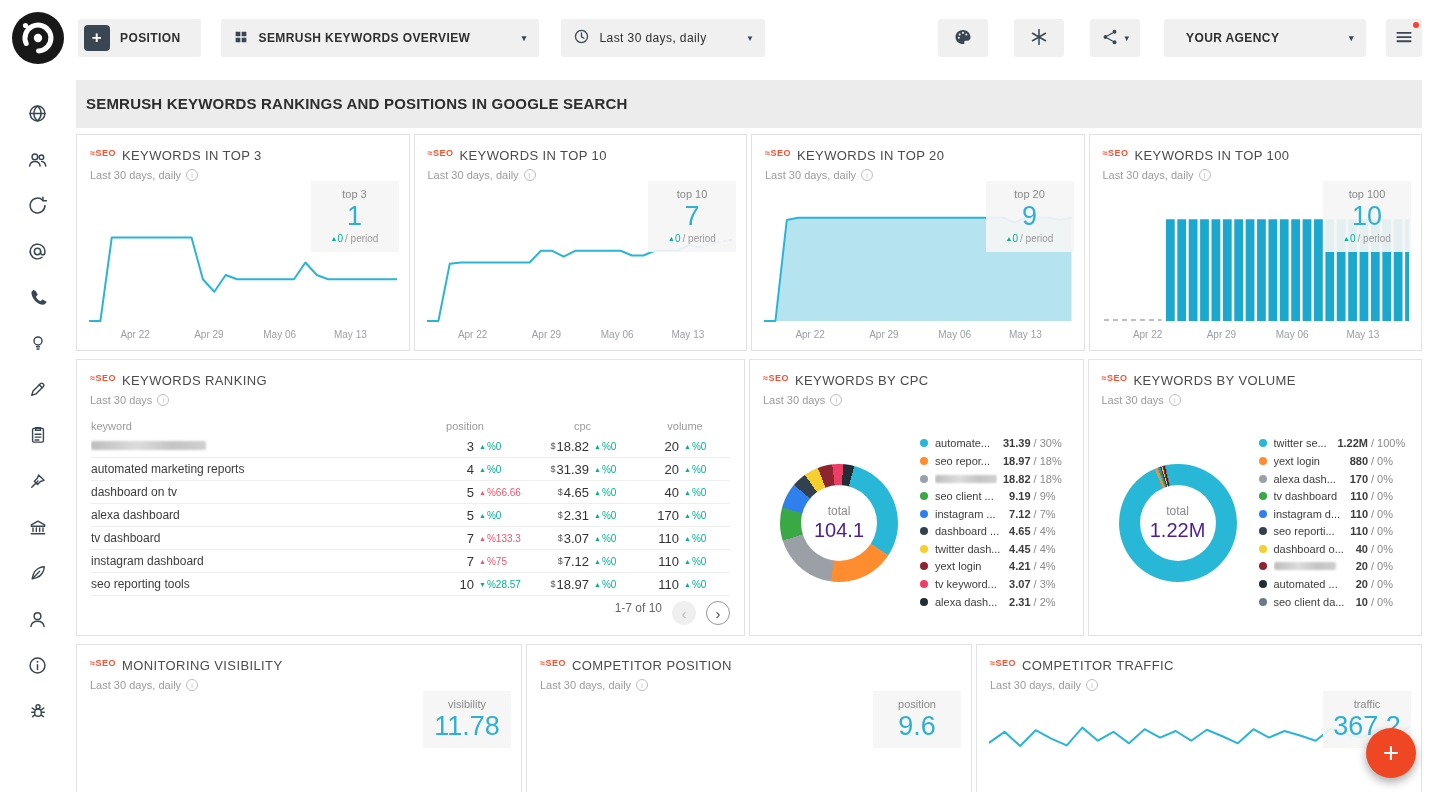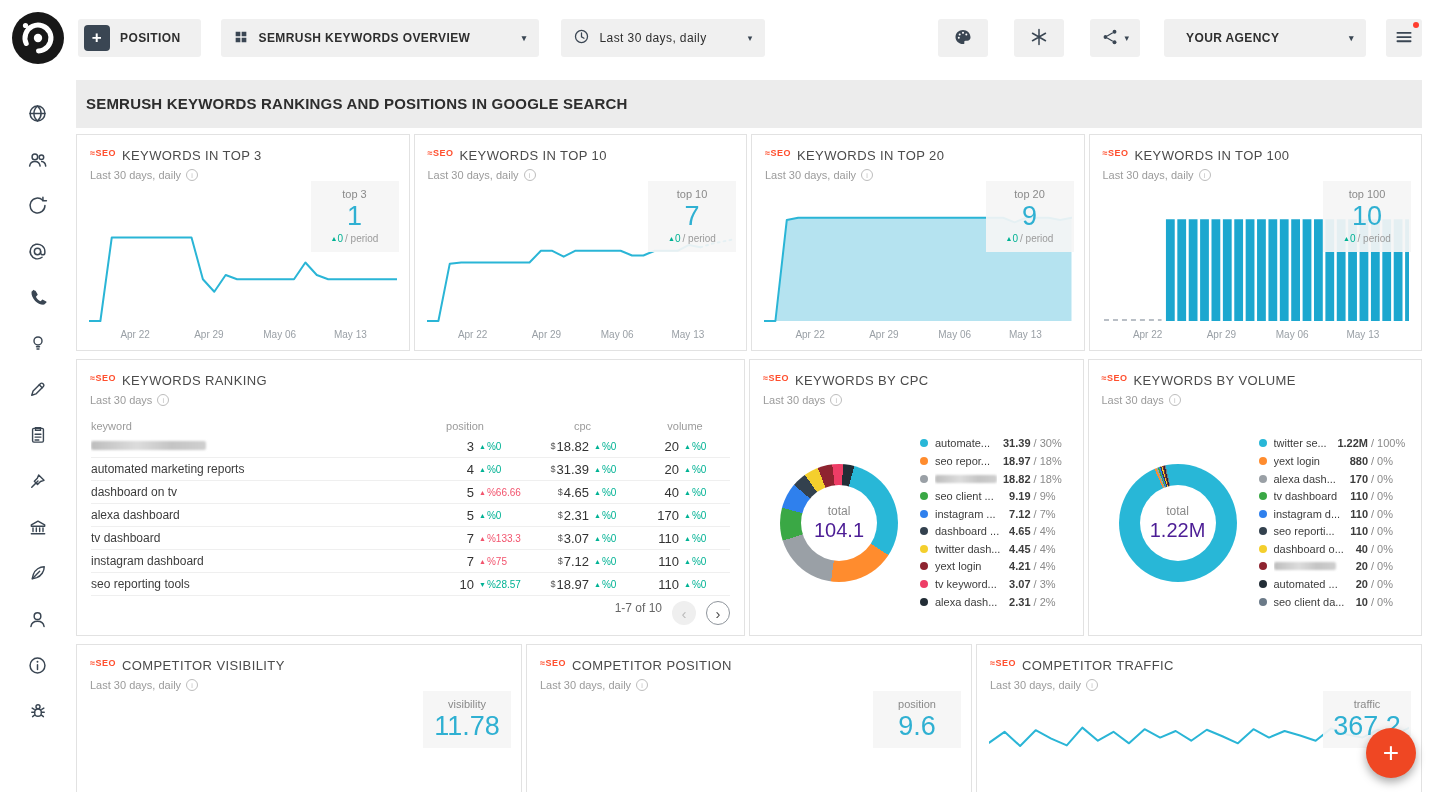--- a/index.html
+++ b/index.html
@@ -732,21 +732,21 @@
       </div>
     </section>
   </div>
 
 
   <div class="row3">
 
     <section class="card">
       <div class="card-head">
           <span class="sem">≈SEO</span>
-          <span class="card-title">COMPETITOR VISIBILITY</span>
+          <span class="card-title">MONITORING VISIBILITY</span>
         </div>
       <div class="card-sub">
           <span>Last 30 days, daily</span>
           <span class="info">i</span>
         </div>
       <div class="overlay">
         <div class="ov-label">visibility</div>
         <div class="ov-value">11.78</div>
       </div>
       <div class="chart"></div>

